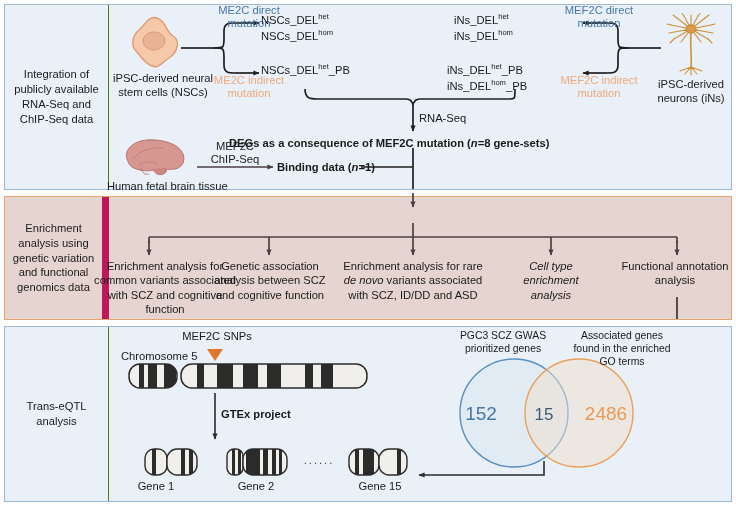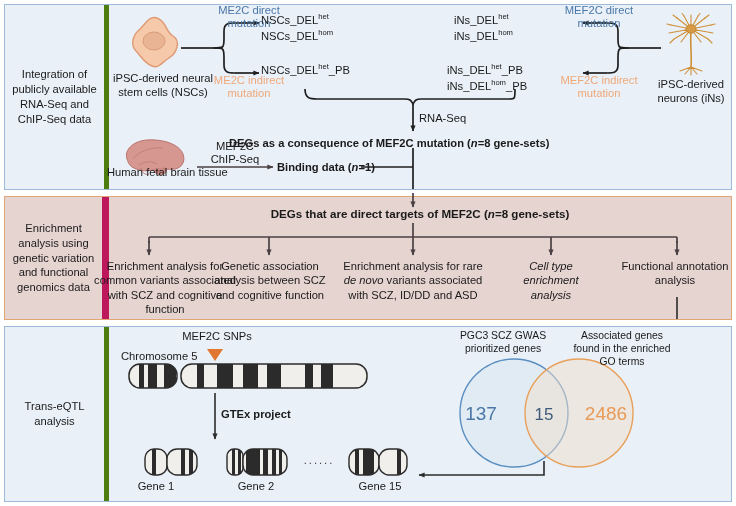--- a/index.html
+++ b/index.html
@@ -43,21 +43,21 @@
     width: 104px;
     flex: 0 0 104px;
     display: flex;
     align-items: center;
     justify-content: center;
     text-align: center;
     font-size: 11.2px;
     line-height: 1.32;
     padding: 0 4px;
   }
-  .panel-blue .panel-label { border-right: 5px solid #4d7c0f; }
+  .panel-blue .panel-label { border-right: 1px solid #4d7c0f; }
   .panel-pink .panel-label { border-right: 7px solid #be185d; }
   .panel-body {
     position: relative;
     flex: 1 1 auto;
   }
 
   
   .tx {
     position: absolute;
     font-size: 11.2px;
@@ -162,21 +162,21 @@
       <div style="position:absolute; left:10px; top:132px; width:72px; height:42px;">
         <svg viewBox="0 0 72 42" width="72" height="42">
           <path d="M8,22 C5,13 14,4 28,3 C44,2 60,7 64,17 C67,25 62,31 56,32
                    C48,33 40,31 34,33 C27,35 18,33 13,30 C9,27 9,24 8,22 Z" fill="#d79791" stroke="#b9736d" stroke-width="1"></path>
           <path d="M14,22 C20,14 32,10 44,11" stroke="#c2807a" stroke-width="1" fill="none"></path>
           <path d="M20,28 C26,24 33,24 38,27" stroke="#c2807a" stroke-width="1" fill="none"></path>
           <path d="M34,32 C36,38 42,39 46,36 C49,34 47,31 44,31" fill="#cb8882" stroke="#b9736d" stroke-width="0.9"></path>
           <path d="M22,31 C23,36 26,38 30,37" stroke="#b9736d" stroke-width="0.9" fill="none"></path>
         </svg>
       </div>
-      <div class="tx" style="left:-10px; top:160px; width:112px;padding-left:8px;">Human fetal brain tissue</div>
+      <div class="tx" style="left:-10px; top:174px; width:112px;padding-left:8px;">Human fetal brain tissue</div>
 
       <div class="tx blue-txt" style="left:96px; top:-2px; width:88px;">ME2C direct</div>
       <div class="tx blue-txt" style="left:96px; top:11px; width:88px;">mutation</div>
       <div class="tx orange-txt" style="left:92px; top:68px; width:96px;">ME2C indirect</div>
       <div class="tx orange-txt" style="left:92px; top:81px; width:96px;">mutation</div>
 
       <div class="tx blue-txt" style="left:442px; top:-2px; width:96px;">MEF2C direct</div>
       <div class="tx blue-txt" style="left:442px; top:11px; width:96px;">mutation</div>
       <div class="tx orange-txt" style="left:440px; top:68px; width:100px;">MEF2C indirect</div>
       <div class="tx orange-txt" style="left:440px; top:81px; width:100px;">mutation</div>
@@ -241,23 +241,20 @@
         <line x1="304" y1="26" x2="304" y2="40" stroke="#4a4044" stroke-width="1.7"></line>
         <line x1="40" y1="44" x2="40" y2="58" stroke="#4a4044" stroke-width="1.7" marker-end="url(#ahm)"></line>
         <line x1="160" y1="40" x2="160" y2="58" stroke="#4a4044" stroke-width="1.7" marker-end="url(#ahm)"></line>
         <line x1="304" y1="40" x2="304" y2="58" stroke="#4a4044" stroke-width="1.7" marker-end="url(#ahm)"></line>
         <line x1="442" y1="40" x2="442" y2="58" stroke="#4a4044" stroke-width="1.7" marker-end="url(#ahm)"></line>
         <line x1="568" y1="44" x2="568" y2="58" stroke="#4a4044" stroke-width="1.7" marker-end="url(#ahm)"></line>
 
         <line x1="568" y1="100" x2="568" y2="122" stroke="#2b2b2b" stroke-width="1.6"></line>
       </svg>
 
-      <div class="tx bold" style="left:0; top:10px; width:622px; font-size:11.6px;">
-        <span>DEGs that are direct targets of MEF2C (</span><span class="ital">n</span><span>=8 gene-sets)</span>
-      </div>
 
       <div class="tx wrap" style="left:-18px; top:62px; width:148px;">Enrichment analysis for common variants associated with SCZ and cognitive function</div>
 
       <div class="tx wrap" style="left:100px; top:62px; width:122px;">Genetic association analysis between SCZ and cognitive function</div>
 
       <div class="tx wrap" style="left:232px; top:62px; width:144px;">
         <span>Enrichment analysis for rare </span><span class="ital">de novo</span><span> variants associated with SCZ, ID/DD and ASD</span>
       </div>
 
       <div class="tx wrap" style="left:396px; top:62px; width:92px;font-style:italic;">Cell type enrichment analysis</div>
@@ -379,20 +376,20 @@
       <div class="tx" style="left:22px; top:152px; width:50px;">Gene 1</div>
       <div class="tx" style="left:122px; top:152px; width:50px;">Gene 2</div>
       <div class="tx" style="left:244px; top:152px; width:54px;">Gene 15</div>
 
       <div class="tx" style="left:337px; top:2px; width:114px; font-size:10.4px;">PGC3 SCZ GWAS</div>
       <div class="tx" style="left:337px; top:15px; width:114px; font-size:10.4px;">prioritized genes</div>
       <div class="tx" style="left:448px; top:2px; width:130px; font-size:10.4px;">Associated genes</div>
       <div class="tx" style="left:448px; top:15px; width:130px; font-size:10.4px;">found in the enriched</div>
       <div class="tx" style="left:448px; top:28px; width:130px; font-size:10.4px;">GO terms</div>
 
-      <div class="venn-num venn-left" style="left:350px; top:76px; width:44px; text-align:center;">137</div>
+      <div class="venn-num venn-left" style="left:350px; top:76px; width:44px; text-align:center;">152</div>
       <div class="venn-num venn-mid" style="left:418px; top:78px; width:34px; text-align:center;">15</div>
       <div class="venn-num venn-right" style="left:470px; top:76px; width:54px; text-align:center;">2486</div>
 
     </div>
   </section>
 
 </div>
 
 </body></html>

